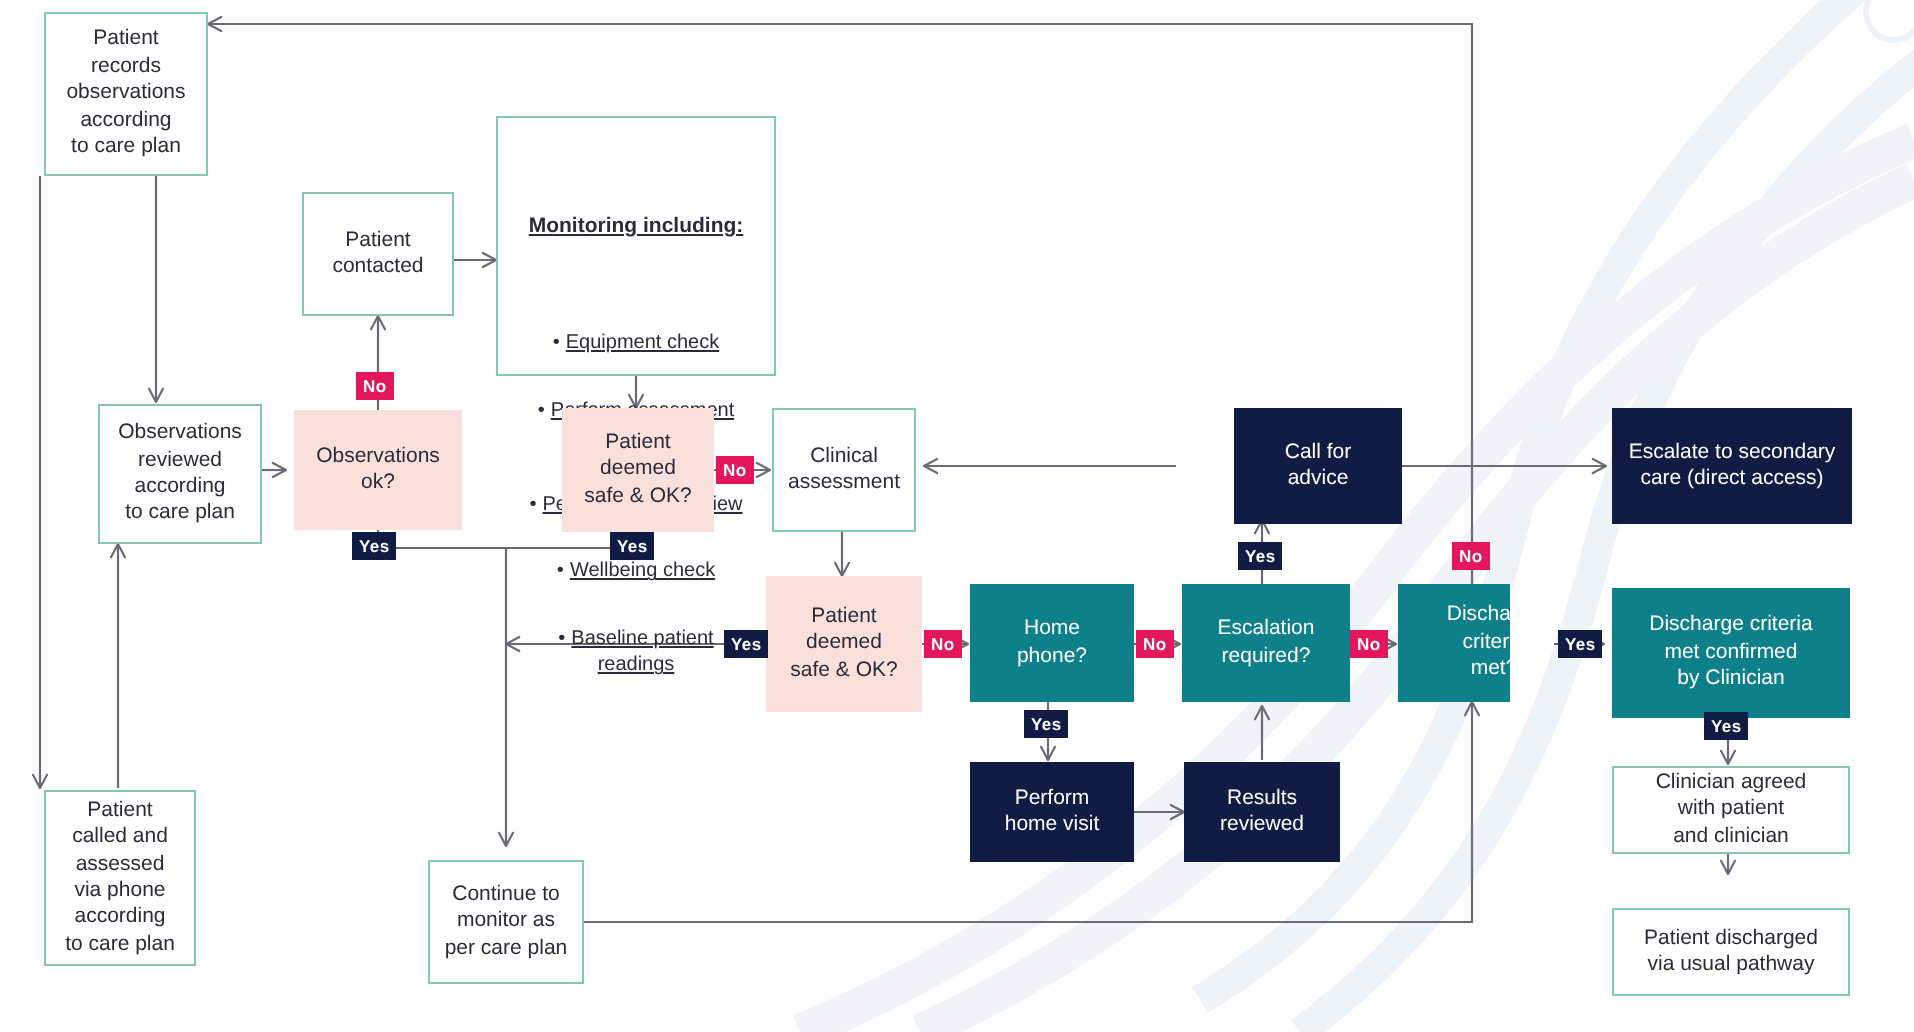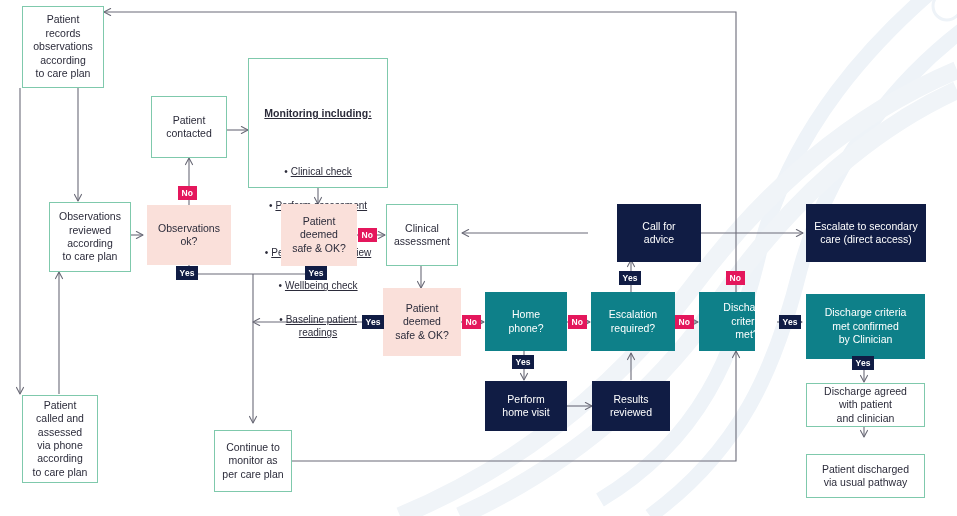--- a/index.html
+++ b/index.html
@@ -160,21 +160,21 @@
 according
 to care plan</div>
 
   <div class="node n-outline" style="left:151px;top:96px;width:76px;height:62px;font-size:10.5px;">Patient
 contacted</div>
 
   <div class="n-mon node" style="left:248px;top:58px;width:140px;height:130px;text-decoration:underline;">
     <div style="width:100%;">
       <span class="mon-title">Monitoring including:</span>
       <ul class="mon-list">
-        <li><span class="blt">•</span><span>Clinical check</span></li>
+        <li><span class="blt">•</span><span>Equipment check</span></li>
         <li><span class="blt">•</span><span style="white-space:pre-line;">Perform assessment
 &amp; interventions</span></li>
         <li><span class="blt">•</span><span>Perform clinical review</span></li>
         <li><span class="blt">•</span><span>Wellbeing check</span></li>
         <li><span class="blt">•</span><span style="white-space:pre-line;text-align:right;">Baseline patient
 readings</span></li>
       </ul>
     </div>
   </div>
 
@@ -215,21 +215,21 @@
   <div class="node n-teal" style="left:806px;top:294px;width:119px;height:65px;font-size:10.5px;">Discharge criteria
 met confirmed
 by Clinician</div>
 
   <div class="node n-navy" style="left:485px;top:381px;width:82px;height:50px;font-size:10.5px;">Perform
 home visit</div>
 
   <div class="node n-navy" style="left:592px;top:381px;width:78px;height:50px;font-size:10.5px;">Results
 reviewed</div>
 
-  <div class="node n-outline" style="left:806px;top:383px;width:119px;height:44px;font-size:10.5px;">Discharge agreed
+  <div class="node n-outline" style="left:806px;top:383px;width:119px;height:44px;font-size:10.5px;">Clinician agreed
 with patient
 and clinician</div>
 
   <div class="node n-outline" style="left:806px;top:454px;width:119px;height:44px;font-size:10.5px;">Patient discharged
 via usual pathway</div>
 
   <div class="node n-outline" style="left:22px;top:395px;width:76px;height:88px;font-size:10.5px;">Patient
 called and
 assessed
 via phone

